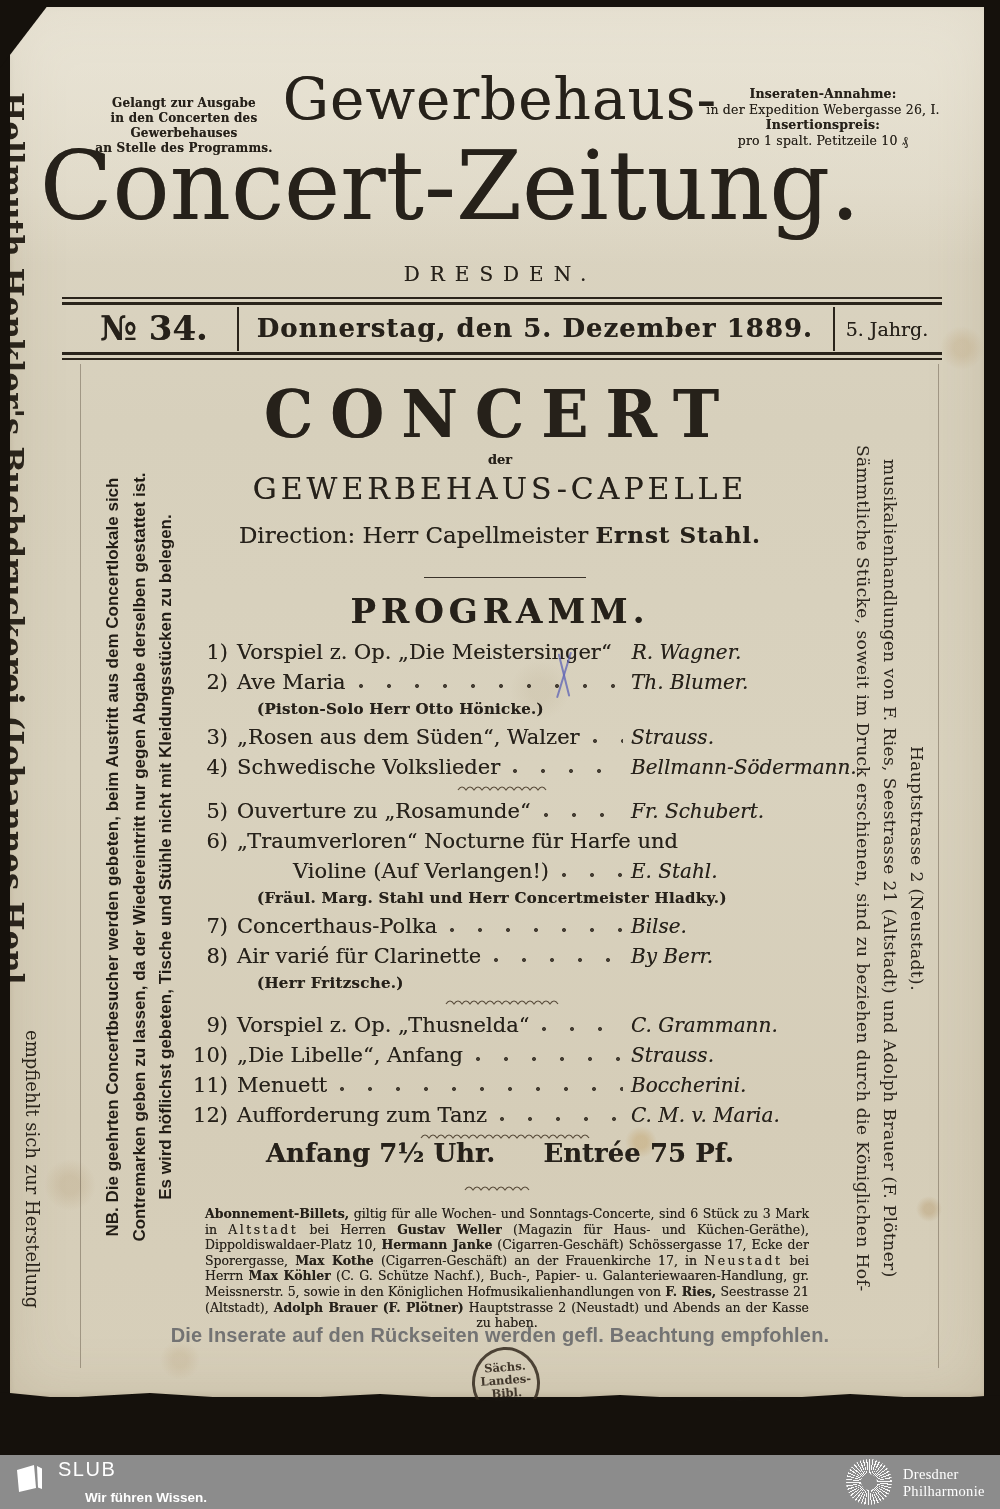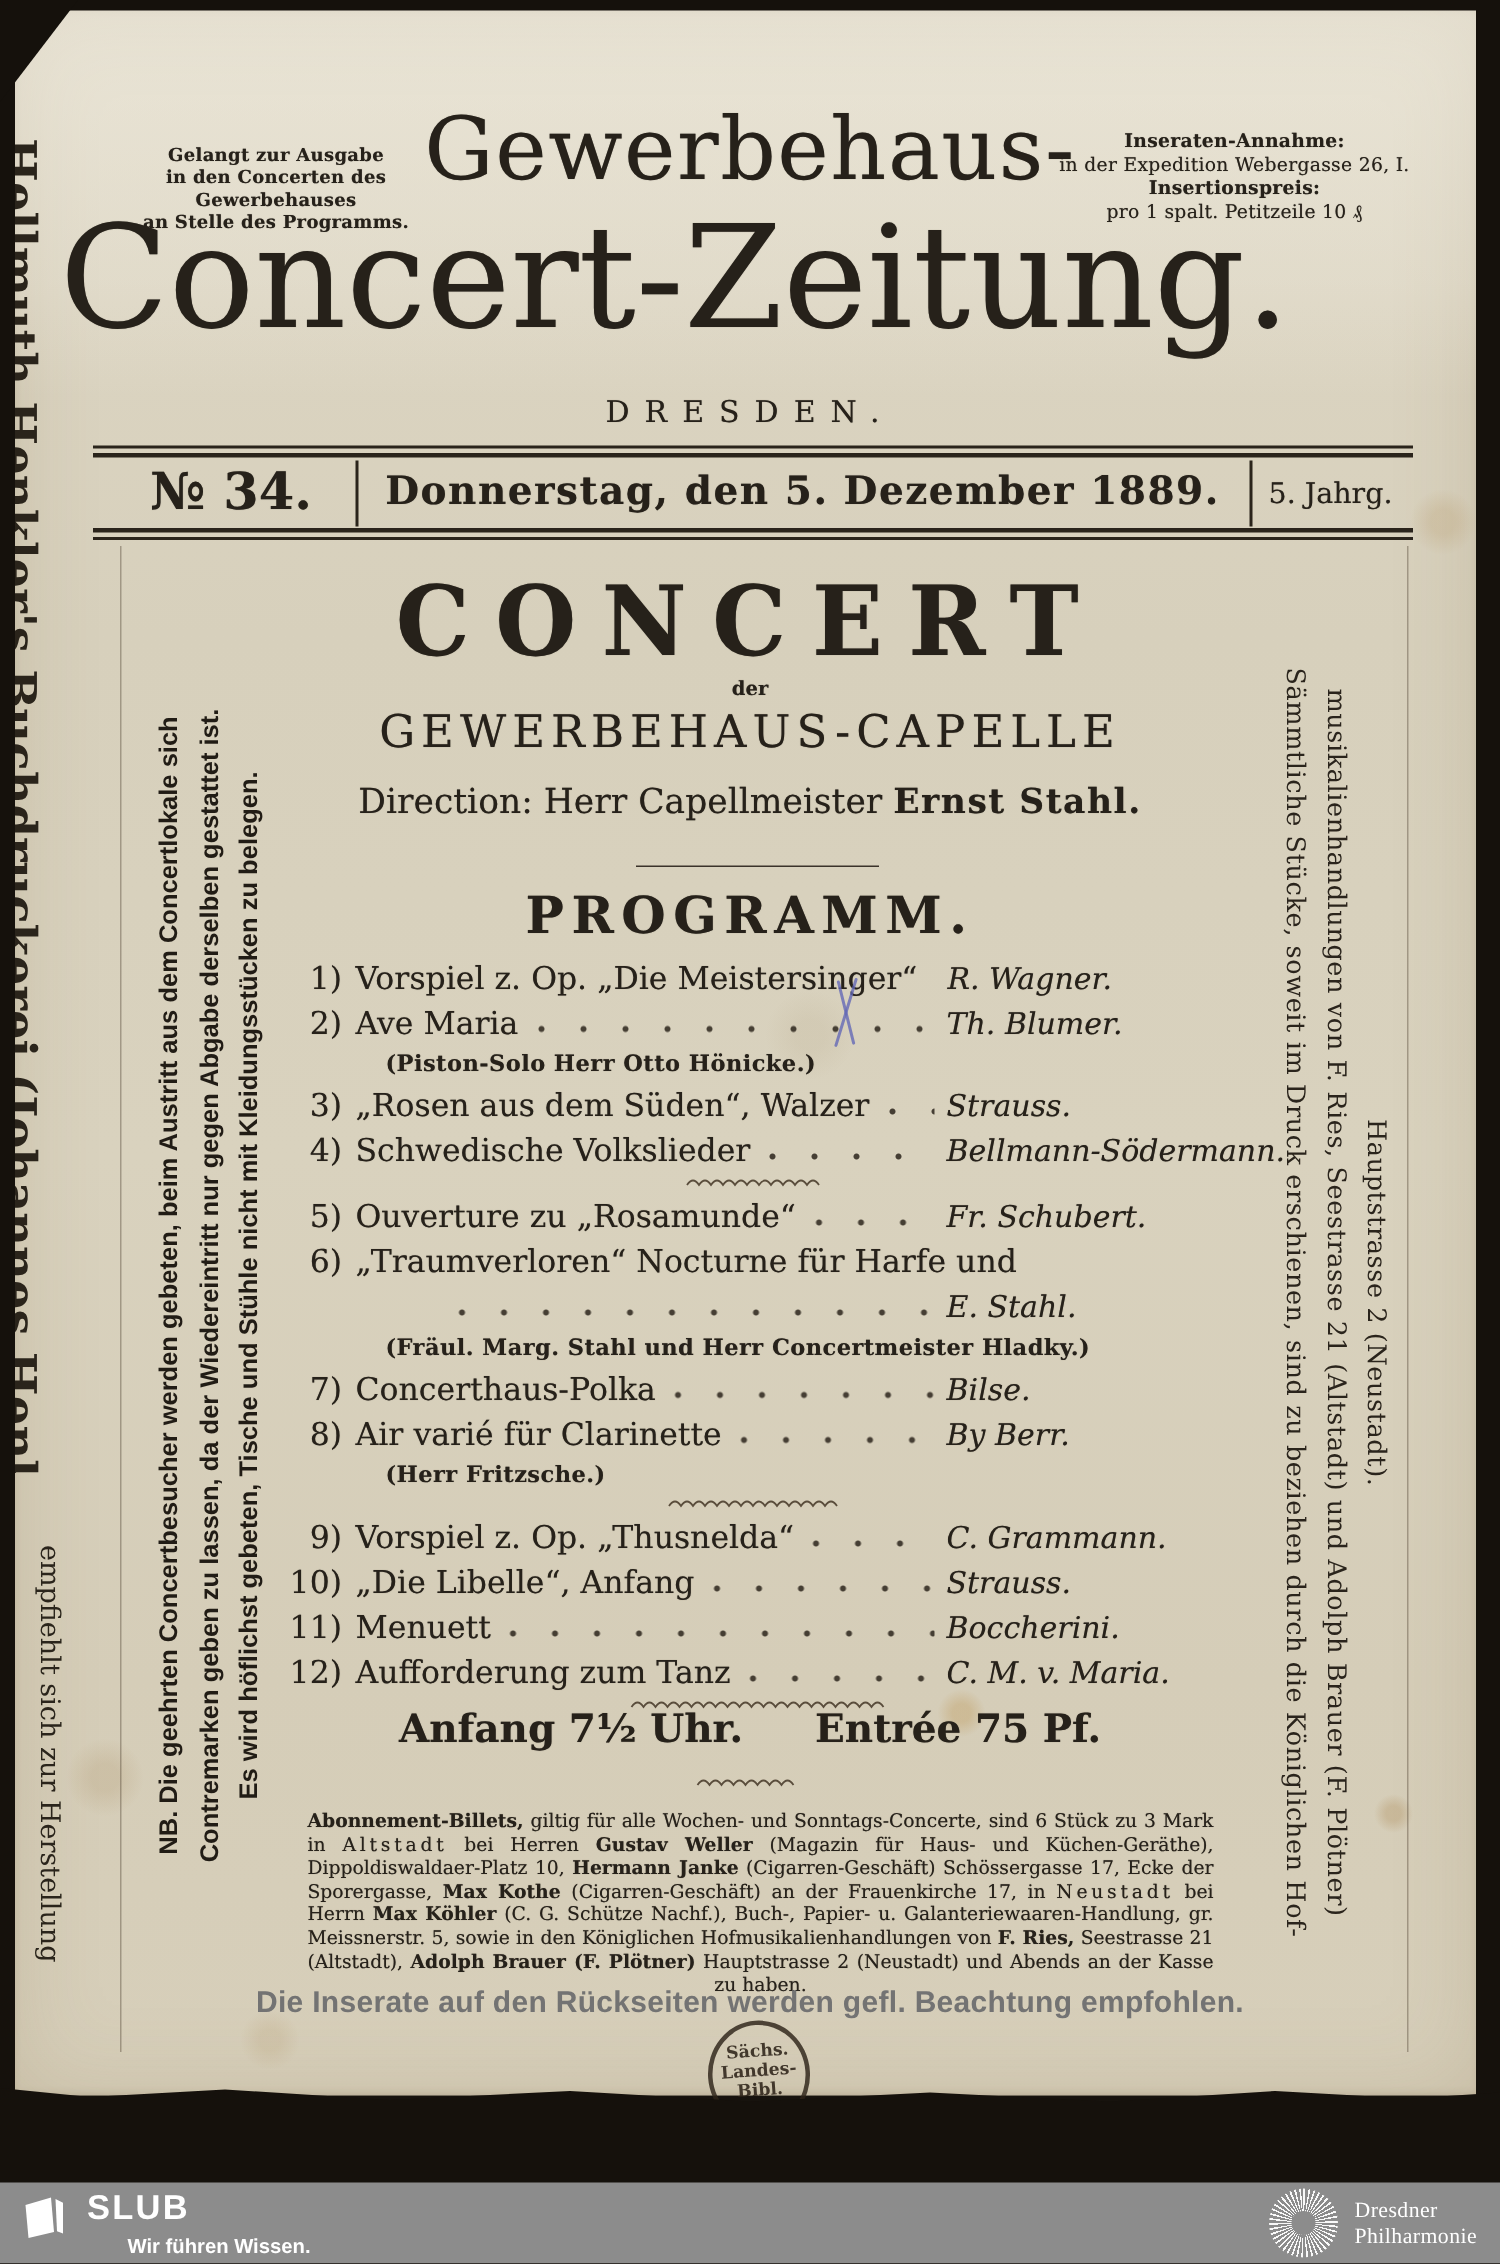--- a/index.html
+++ b/index.html
@@ -116,21 +116,21 @@
   .edge-right{left:984px;top:0;width:16px;height:1455px;}
   .edge-wedge{left:0;top:0;width:52px;height:68px;clip-path:polygon(0 0,100% 0,0 100%);}
   .tear-band{position:absolute;left:0;top:1392px;width:1000px;height:63px;background:#15110c;z-index:5;
     clip-path:polygon(0px 0px,60px 6px,150px 1px,260px 8px,380px 2px,500px 9px,620px 3px,740px 9px,850px 2px,940px 7px,1000px 3px,1000px 63px,0px 63px);}
 
   
   .footer{position:absolute;left:0;top:1455px;width:1000px;height:54px;background:#8c8c8c;z-index:6;
     font-family:"Liberation Sans",sans-serif;color:#fff;}
   .slub-icon{position:absolute;left:14px;top:1462px;z-index:7;}
   .slub-word{position:absolute;left:58px;top:1458px;z-index:7;font-family:"Liberation Sans",sans-serif;
-    font-size:23px;font-weight:bold;letter-spacing:1.5px;color:#fff;}
+    font-size:20px;font-weight:normal;letter-spacing:1.5px;color:#fff;}
   .slub-tag{position:absolute;left:58px;top:1490px;z-index:7;font-family:"Liberation Sans",sans-serif;
     font-size:13.5px;font-weight:bold;color:#fff;margin-left:27px;}
   .burst{position:absolute;left:846px;top:1459px;width:46px;height:46px;border-radius:50%;z-index:7;
     background:repeating-conic-gradient(rgba(255,255,255,.95) 0deg 3.2deg, rgba(140,140,140,0) 3.2deg 8.6deg);}
   .burst::after{content:'';position:absolute;inset:15px;border-radius:50%;background:#8c8c8c;}
   .partner{position:absolute;left:903px;top:1466px;z-index:7;font-family:"Liberation Serif",serif;
     font-size:14.5px;line-height:17px;color:#fff;letter-spacing:.3px;}
 </style>
 </head>
 <body>
@@ -223,20 +223,21 @@
           <span class="leader"></span>
           <span class="prog-comp">Fr. Schubert.</span>
         </div>
       </div>
       <div class="prog-item">
         <div class="prog-line">
           <span class="prog-no">6)</span>
           <span class="prog-title">„Traumverloren“ Nocturne für Harfe und</span>
         </div>
         <div class="prog-line prog-line2">
+          <span class="prog-title">Violine (Auf Verlangen!)</span>
           <span class="leader"></span>
           <span class="prog-comp">E. Stahl.</span>
         </div>
         <div class="prog-note">(Fräul. Marg. Stahl und Herr Concertmeister Hladky.)</div>
       </div>
       <div class="prog-item">
         <div class="prog-line">
           <span class="prog-no">7)</span>
           <span class="prog-title">Concerthaus-Polka</span>
           <span class="leader"></span>

